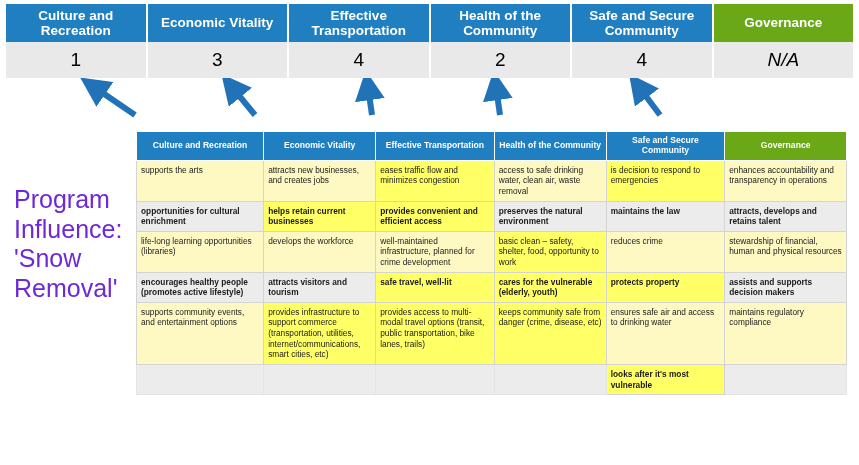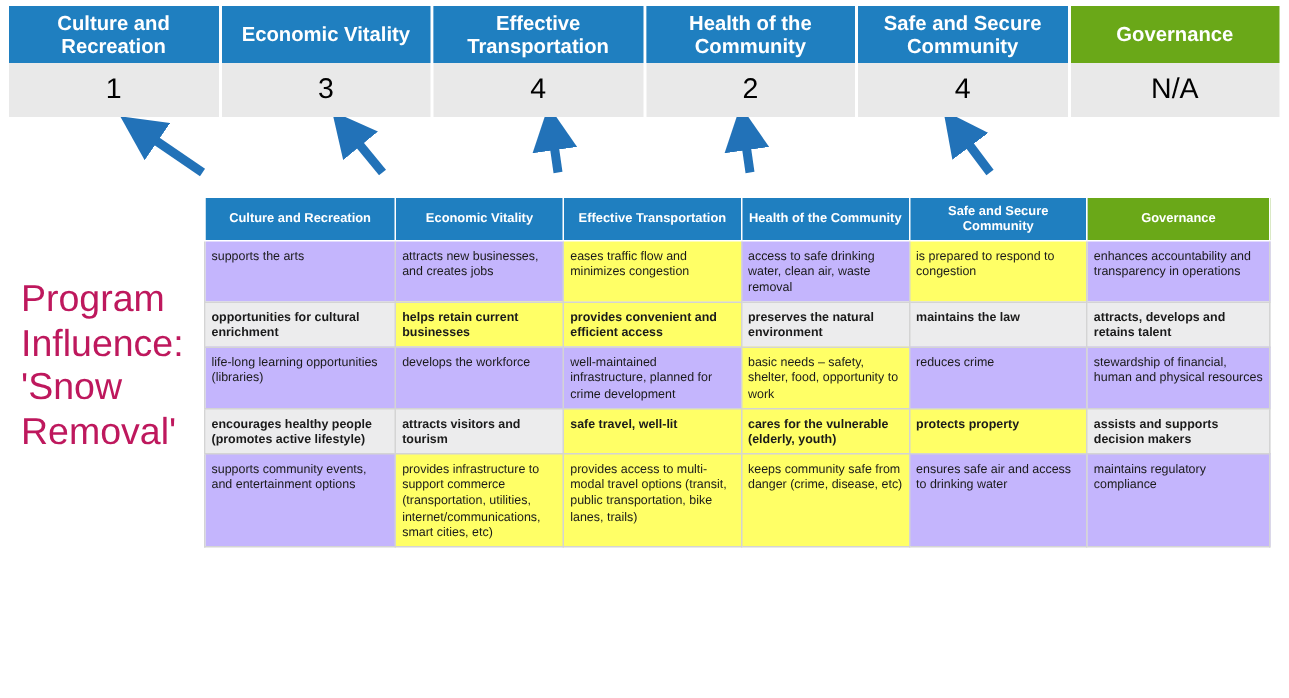--- a/index.html
+++ b/index.html
@@ -57,40 +57,40 @@
   .score-cell {
     flex: 1 1 0;
     display: flex;
     align-items: center;
     justify-content: center;
     font-size: 19px;
     color: #000000;
     border-right: 2px solid #ffffff;
     box-sizing: border-box;
   }
-  .score-cell:last-child { border-right: none; }
+  .score-cell:last-child { border-right: none; font-style: italic; }
 
   
   #arrow-layer {
     position: absolute;
     left: 0;
     top: 78px;
     width: 859px;
     height: 52px;
   }
 
   
   #caption {
     position: absolute;
     left: 14px;
     top: 185px;
     width: 118px;
     font-size: 25px;
     line-height: 1.18;
-    color: #be185d;
+    color: #6d28d9;
   }
 
   
   #matrix {
     position: absolute;
     left: 136px;
     top: 131px;
     width: 711px;
     border-collapse: collapse;
     table-layout: fixed;
@@ -106,21 +106,21 @@
     border: 1px solid #ffffff;
   }
   #matrix th.gov { background: #6aa818; }
   #matrix td {
     font-size: 8.3px;
     line-height: 1.28;
     color: #1a1a1a;
     vertical-align: top;
     padding: 4px 4px;
     border: 1px solid #d4d4d4;
-    background: #c4b5fd;
+    background: #fef9c3;
     height: 18px;
   }
   #matrix tr.alt td { background: #ececed; font-weight: bold; }
   #matrix td.hl { background: #ffff66 !important; }
   #matrix td.empty { border-color: #e4e4e4; }
 </style>
 </head>
 <body>
 
 <div id="top-band">
@@ -178,49 +178,57 @@
       <th>Safe and Secure Community</th>
       <th class="gov">Governance</th>
     </tr>
   </thead>
   <tbody id="matrix-body">
       <tr>
         <td>supports the arts</td>
         <td>attracts new businesses, and creates jobs</td>
         <td class="hl">eases traffic flow and minimizes congestion</td>
         <td>access to safe drinking water, clean air, waste removal</td>
-        <td class="hl">is prepared to respond to congestion</td>
+        <td class="hl">is decision to respond to emergencies</td>
         <td>enhances accountability and transparency in operations</td>
       </tr>
       <tr class="alt">
         <td>opportunities for cultural enrichment</td>
         <td class="hl">helps retain current businesses</td>
         <td class="hl">provides convenient and efficient access</td>
         <td>preserves the natural environment</td>
         <td>maintains the law</td>
         <td>attracts, develops and retains talent</td>
       </tr>
       <tr>
         <td>life-long learning opportunities (libraries)</td>
         <td>develops the workforce</td>
         <td>well-maintained infrastructure, planned for crime development</td>
-        <td class="hl">basic needs – safety, shelter, food, opportunity to work</td>
+        <td class="hl">basic clean – safety, shelter, food, opportunity to work</td>
         <td>reduces crime</td>
         <td>stewardship of financial, human and physical resources</td>
       </tr>
       <tr class="alt">
         <td>encourages healthy people (promotes active lifestyle)</td>
         <td>attracts visitors and tourism</td>
         <td class="hl">safe travel, well-lit</td>
         <td class="hl">cares for the vulnerable (elderly, youth)</td>
         <td class="hl">protects property</td>
         <td>assists and supports decision makers</td>
       </tr>
       <tr>
         <td>supports community events, and entertainment options</td>
         <td class="hl">provides infrastructure to support commerce (transportation, utilities, internet/communications, smart cities, etc)</td>
         <td class="hl">provides access to multi-modal travel options (transit, public transportation, bike lanes, trails)</td>
         <td class="hl">keeps community safe from danger (crime, disease, etc)</td>
         <td>ensures safe air and access to drinking water</td>
         <td>maintains regulatory compliance</td>
       </tr>
+      <tr class="alt">
+        <td class="empty"></td>
+        <td class="empty"></td>
+        <td class="empty"></td>
+        <td class="empty"></td>
+        <td class="hl">looks after it's most vulnerable</td>
+        <td class="empty"></td>
+      </tr>
     </tbody>
 </table>
 
 </body></html>

